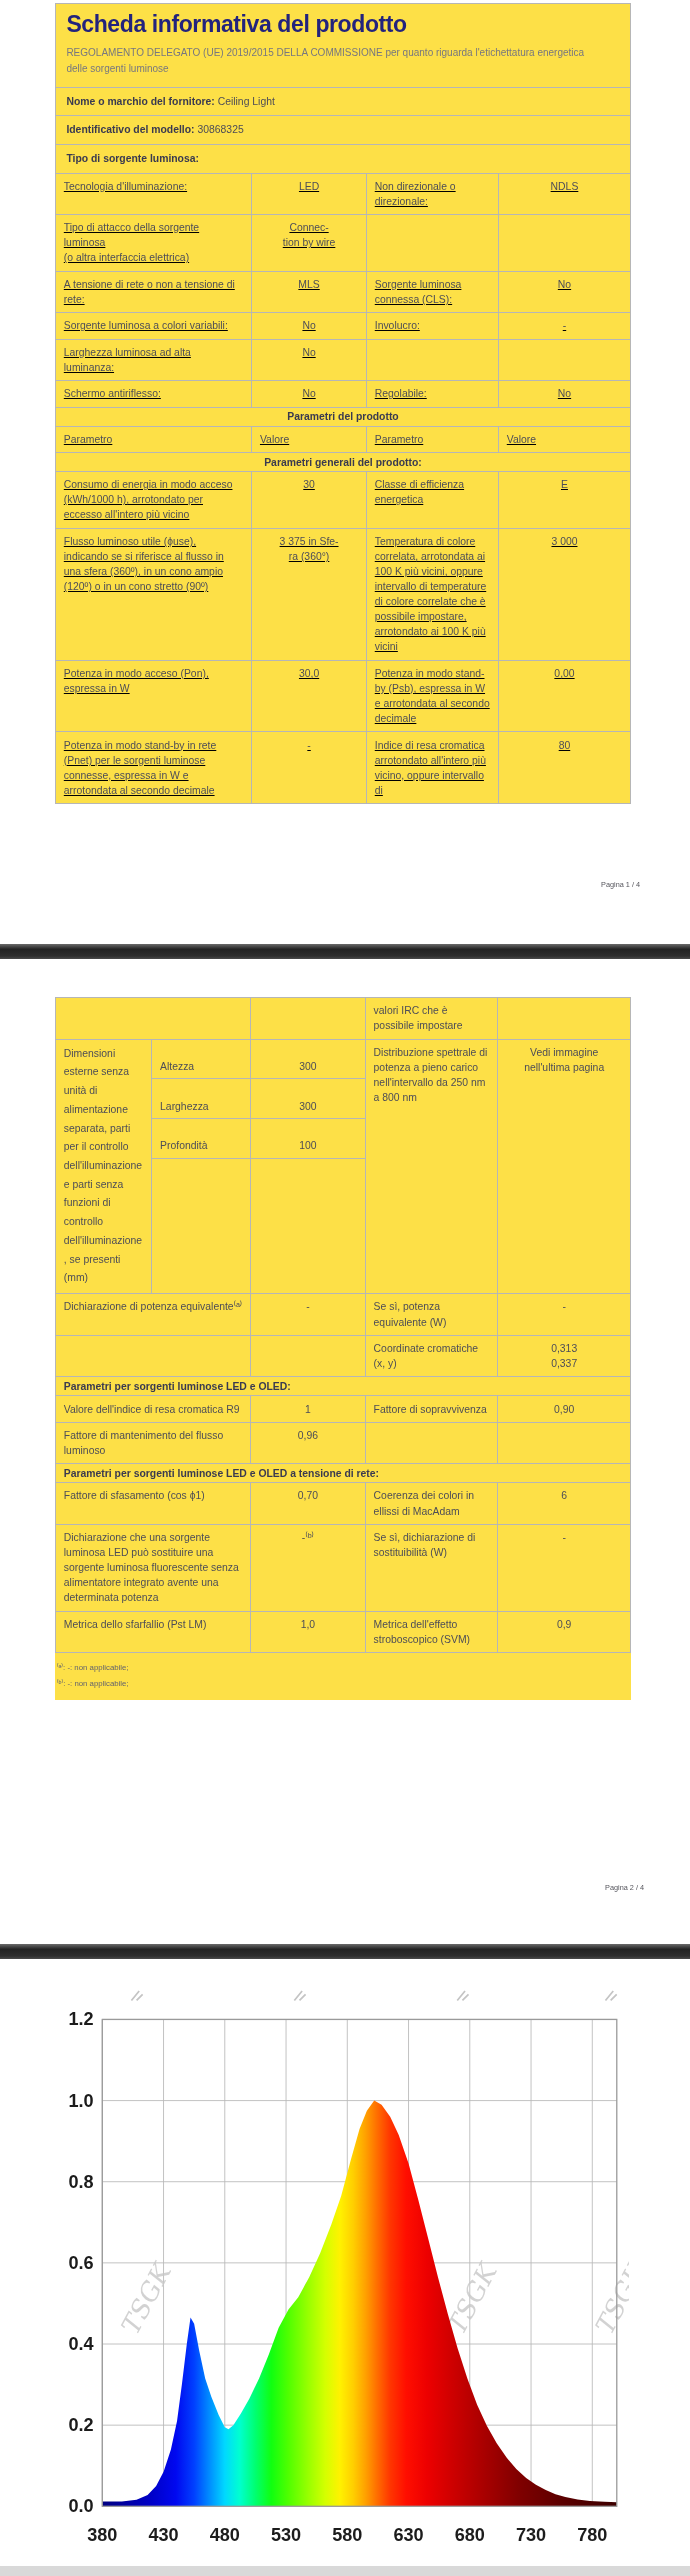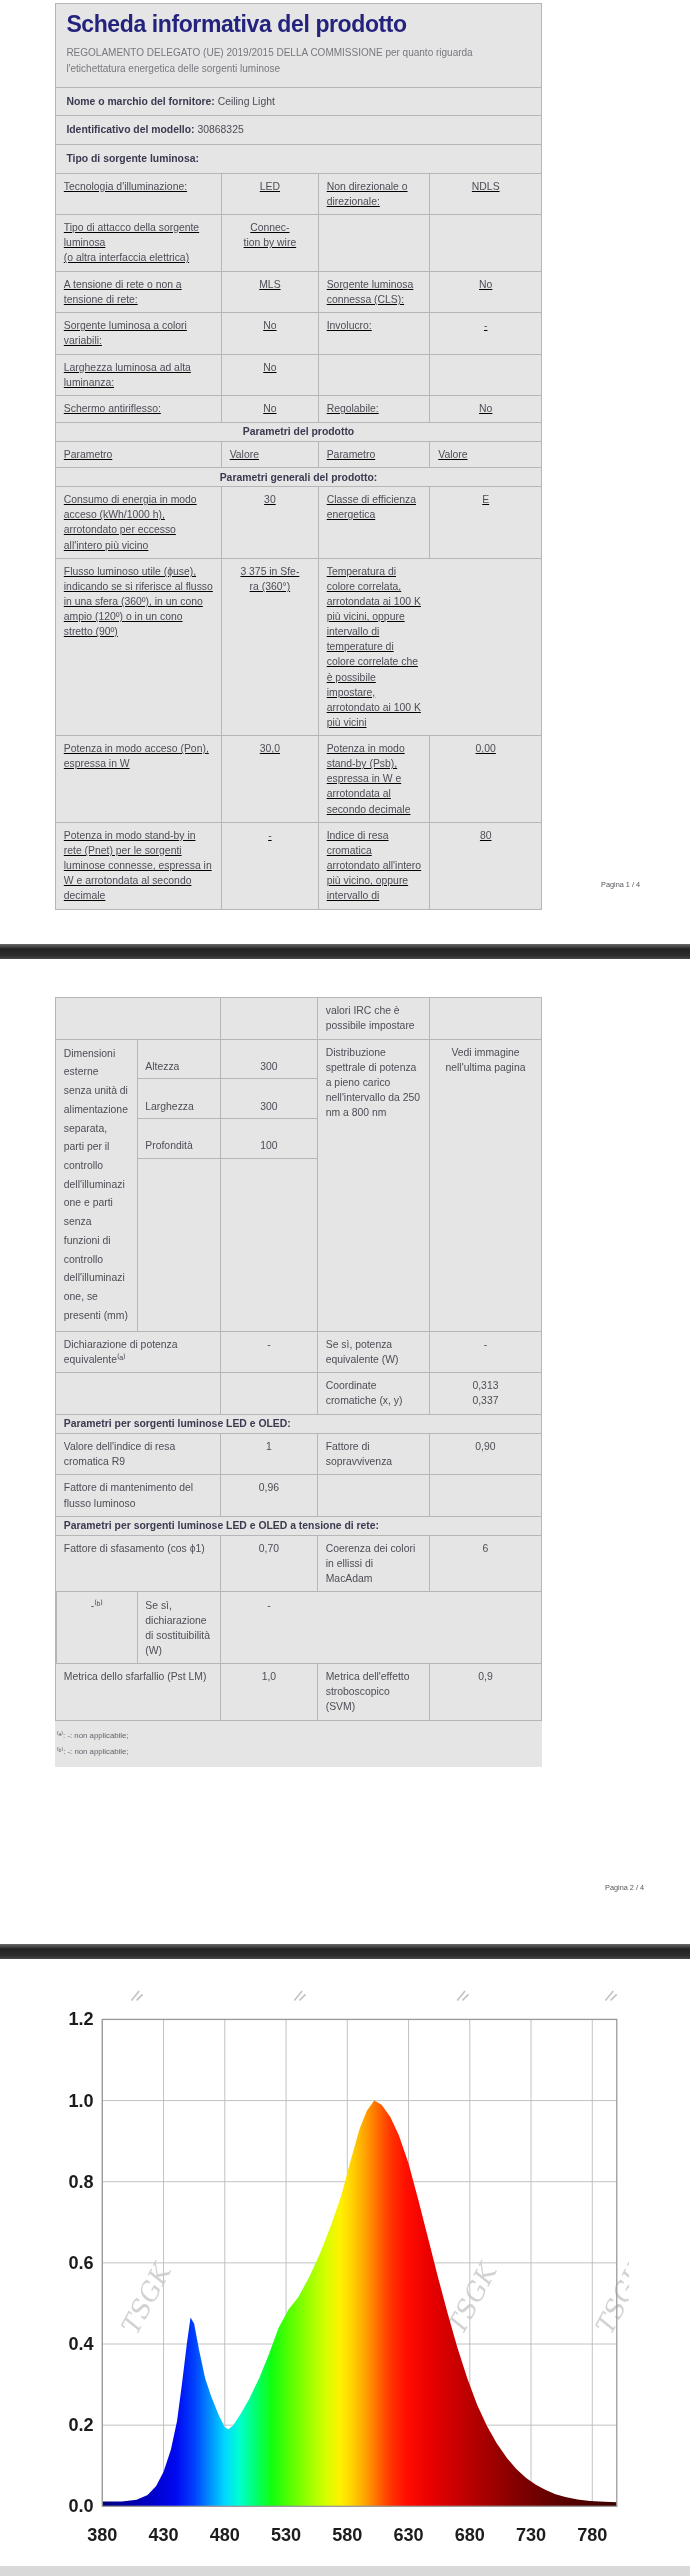--- a/index.html
+++ b/index.html
@@ -1,19 +1,19 @@
 <!DOCTYPE html>
 <html style="--title: #23237d; --label: #3a3a50; --value: #4d4d57; --muted: #77777f; --border: #b6b6b6; --separator: #2e2e2e; --grid: #b8b8b8; --frame: #9a9a9a; --axis_text: #1c1c1c; --watermark: #c8c8c8;font-size:14px"><head>
 <meta charset="utf-8">
 <style>
   html,body{margin:0;padding:0;background:#ffffff;}
   body{width:690px;height:2576px;position:relative;font-family:"Liberation Sans",sans-serif;overflow:hidden;}
 
   
-  .pagebox{position:absolute;left:55px;width:487px;background:#e5e5e5;box-sizing:border-box;}
+  .pagebox{position:absolute;left:55px;width:576px;background:#fde047;box-sizing:border-box;}
   #page1{top:2.6px;border:0.9px solid var(--border);}
   #page2{top:997px;}
   #p2table{border:0.9px solid var(--border);}
 
   .p1-head{padding:7px 10.4px 8.6px;}
   h1{margin:0;font-size:23px;font-weight:700;color:var(--title);letter-spacing:-0.4px;}
   .reg{margin:7.8px 0 1.7px;font-size:10px;color:var(--muted);line-height:1.55;max-width:518px;}
 
   .info-row{border-top:0.9px solid var(--border);padding:6px 10.4px;font-size:10.4px;line-height:1.5;}
   .ilabel{font-weight:700;color:var(--label);}
@@ -127,20 +127,21 @@
       <div class="c p">Consumo di energia in modo acceso (kWh/1000 h), arrotondato per eccesso all'intero più vicino</div>
       <div class="c v bl">30</div>
       <div class="c p bl">Classe di efficienza energetica</div>
       <div class="c v bl">E</div>
     </div>
     <div class="r4">
       <div class="c p">Flusso luminoso utile (ϕuse), indicando se si riferisce al flusso in una sfera (360º), in un cono ampio (120º) o in un cono stretto (90º)</div>
       <div class="c v bl">3 375 in Sfe-
 ra (360°)</div>
       <div class="c p bl">Temperatura di colore correlata, arrotondata ai 100 K più vicini, oppure intervallo di temperature di colore correlate che è possibile impostare, arrotondato ai 100 K più vicini</div>
+      <div class="c v bl">3 000</div>
     </div>
     <div class="r4">
       <div class="c p">Potenza in modo acceso (Pon), espressa in W</div>
       <div class="c v bl">30,0</div>
       <div class="c p bl">Potenza in modo stand-by (Psb), espressa in W e arrotondata al secondo decimale</div>
       <div class="c v bl">0,00</div>
     </div>
     <div class="r4">
       <div class="c p">Potenza in modo stand-by in rete (Pnet) per le sorgenti luminose connesse, espressa in W e arrotondata al secondo decimale</div>
       <div class="c v bl">-</div>
@@ -214,20 +215,21 @@
       <div class="sec left">Parametri per sorgenti luminose LED e OLED a tensione di rete:</div>
 
       <div class="r5">
         <div class="c p span2">Fattore di sfasamento (cos ϕ1)</div>
         <div class="c v bl">0,70</div>
         <div class="c p bl">Coerenza dei colori in ellissi di MacAdam</div>
         <div class="c v bl">6</div>
       </div>
 
       <div class="r5">
+        <div class="c p span2">Dichiarazione che una sorgente luminosa LED può sostituire una sorgente luminosa fluorescente senza alimentatore integrato avente una determinata potenza</div>
         <div class="c v bl">-⁽ᵇ⁾</div>
         <div class="c p bl">Se sì, dichiarazione di sostituibilità (W)</div>
         <div class="c v bl">-</div>
       </div>
 
       <div class="r5">
         <div class="c p span2">Metrica dello sfarfallio (Pst LM)</div>
         <div class="c v bl">1,0</div>
         <div class="c p bl">Metrica dell'effetto stroboscopico (SVM)</div>
         <div class="c v bl">0,9</div>

